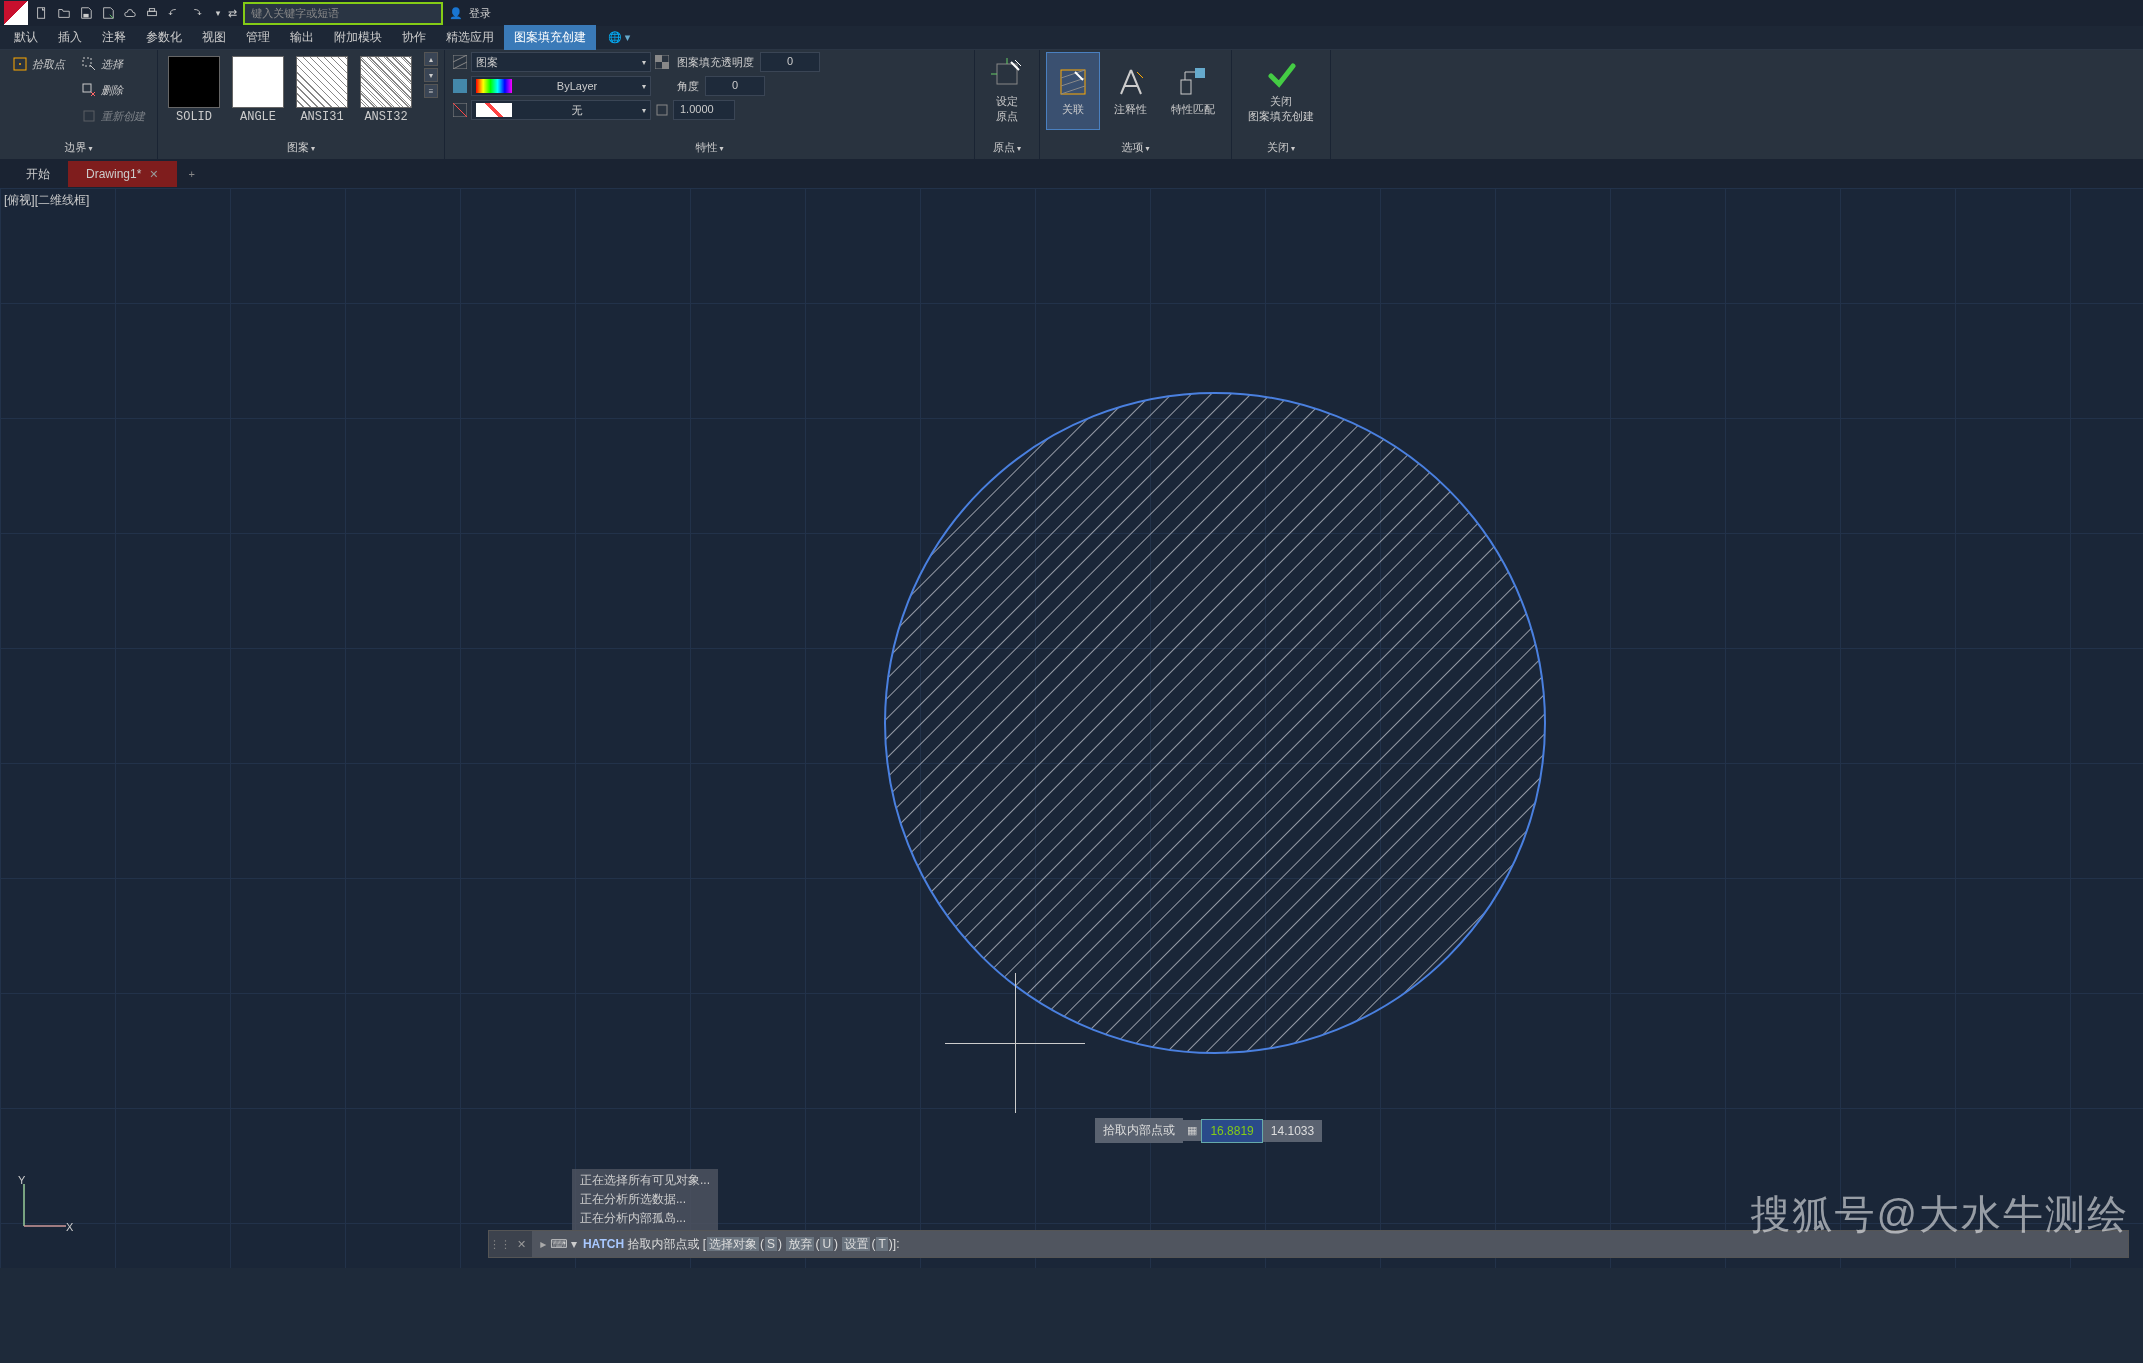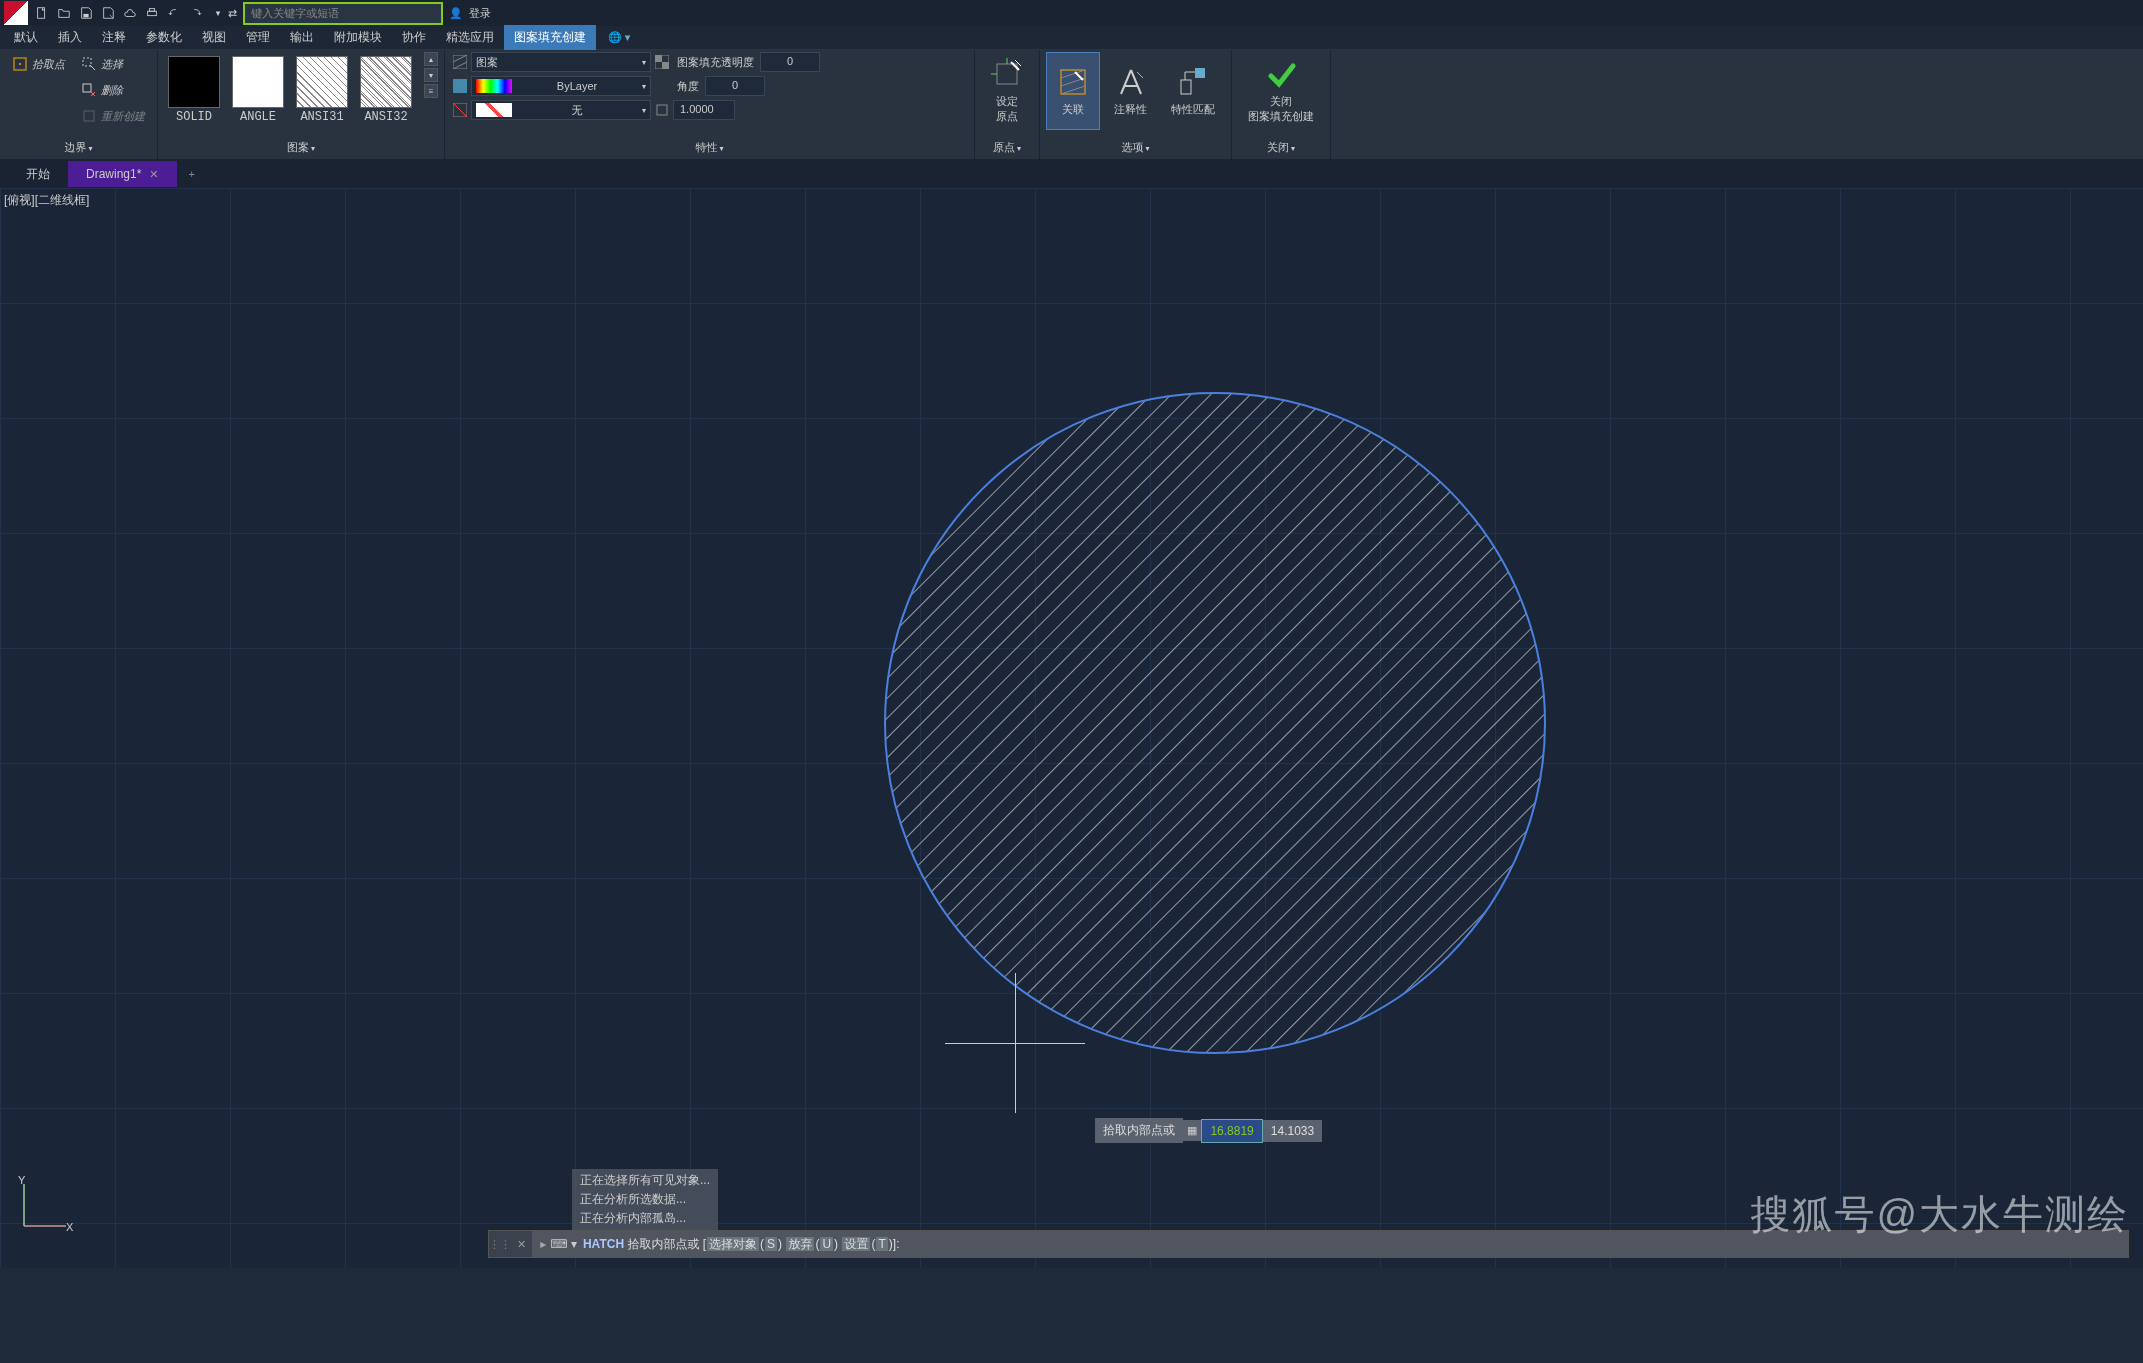--- a/index.html
+++ b/index.html
@@ -47,21 +47,21 @@
 .props-grid .value-cell { background: #1e2a3a; border: 1px solid #3a4555; padding: 2px 4px; font-size: 11px; text-align: center; height: 20px; }
 .color-swatch-sm { width: 36px; height: 14px; display:inline-block; vertical-align:middle; margin-right:4px; }
 
 .large-btn { display: flex; flex-direction: column; align-items: center; justify-content: center; gap: 4px; padding: 4px 10px; cursor: pointer; height: 78px; }
 .large-btn.selected { background: #3a5070; border: 1px solid #4a80c0; }
 .large-btn svg { width: 32px; height: 32px; }
 .large-btn .btn-label { font-size: 11px; color: #ccc; text-align: center; }
 
 .doc-tabs { height: 28px; background: #1a2332; display: flex; align-items: center; padding: 0 8px; gap: 0; }
 .doc-tab { padding: 6px 18px; color: #ccc; cursor: pointer; font-size: 12px; display: flex; align-items: center; gap: 8px; }
-.doc-tab.active { background: #4c1d95; }
+.doc-tab.active { background: #7f1d1d; }
 .doc-tab .close-x { font-size: 11px; color: #999; }
 .doc-tab-plus { padding: 6px 12px; cursor: pointer; color: #888; }
 
 .canvas-area { position: relative; background: #1a2638; height: 1080px; overflow: hidden; }
 .canvas-grid { position: absolute; inset: 0; background-image:
   linear-gradient(to right, #22324a 1px, transparent 1px),
   linear-gradient(to bottom, #22324a 1px, transparent 1px);
   background-size: 115px 115px; }
 .viewport-label { position: absolute; top: 4px; left: 4px; color: #ccc; font-size: 12px; }
 .ucs-icon { position: absolute; bottom: 30px; left: 14px; }

